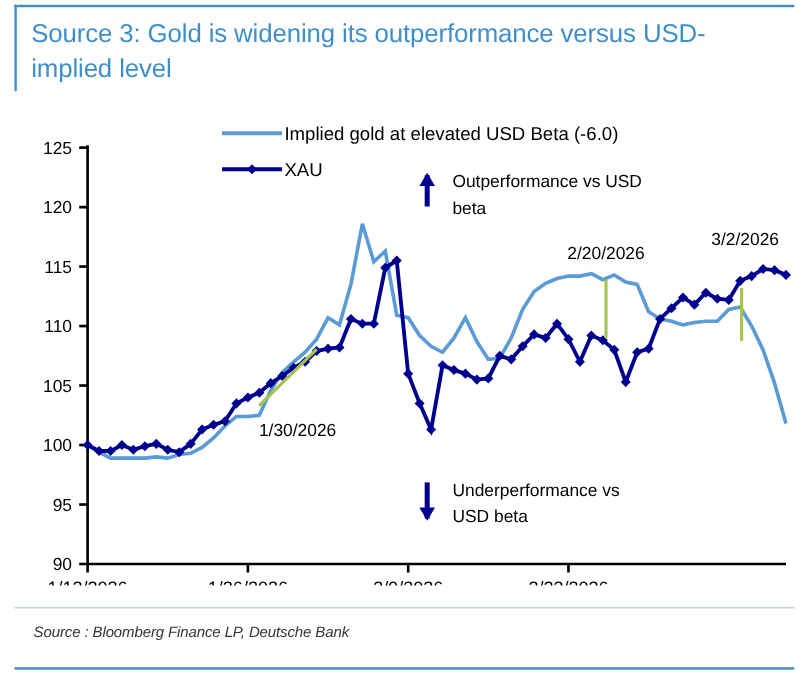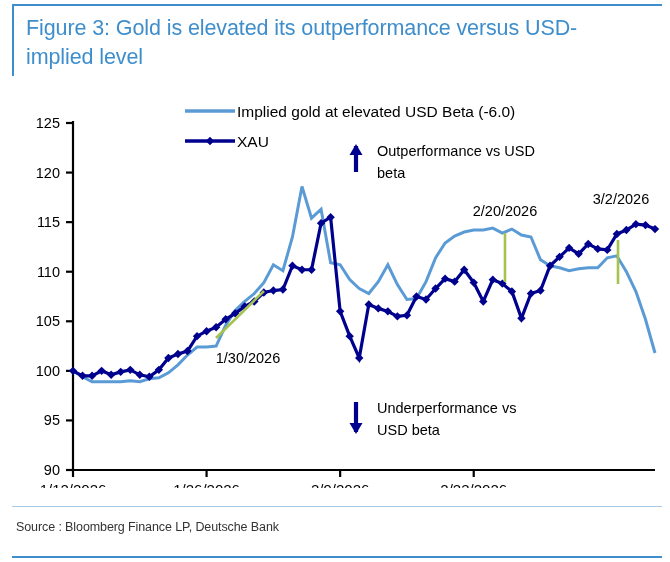--- a/index.html
+++ b/index.html
@@ -50,22 +50,23 @@
     left: 26px; top: 14px;
     width: 600px;
     font-size: 21.5px;
     line-height: 29px;
     color: #3f8ecc;
     font-weight: normal;
     letter-spacing: -0.1px;
   }
   .source {
     position: absolute;
-    left: 16px; top: 520px;
+    left: 28px; top: 520px;
     font-size: 12.5px;
+    font-style: italic;
     color: #333333;
     letter-spacing: -0.1px;
   }
   .chart-svg {
     position: absolute;
     left: 0; top: 88px;
   }
   .ytick-label {
     font-family: "Liberation Sans", sans-serif;
     font-size: 14.5px;
@@ -99,21 +100,21 @@
 </style>
 </head>
 <body>
 
 <div id="figure">
 
   <div class="top-rule"></div>
   <div class="left-rule"></div>
   <div class="bottom-rule"></div>
 
-  <div class="title">Figure 3: Gold is elevated its outperformance versus USD-implied level</div>
+  <div class="title">Source 3: Gold is widening its outperformance versus USD-implied level</div>
 
   <svg class="chart-svg" width="670" height="400" viewBox="0 0 670 400">
     <g id="chart-root">
         <g>
           <line x1="73" y1="33" x2="73" y2="382" stroke="#000" stroke-width="2.2"></line>
           <line x1="73" y1="382" x2="655" y2="382" stroke="#000" stroke-width="2.2"></line>
         </g>
         <g>
           <line x1="66" y1="382" x2="73" y2="382" stroke="#000" stroke-width="2.2"></line>
           <text x="60" y="387" class="ytick-label">90</text>

